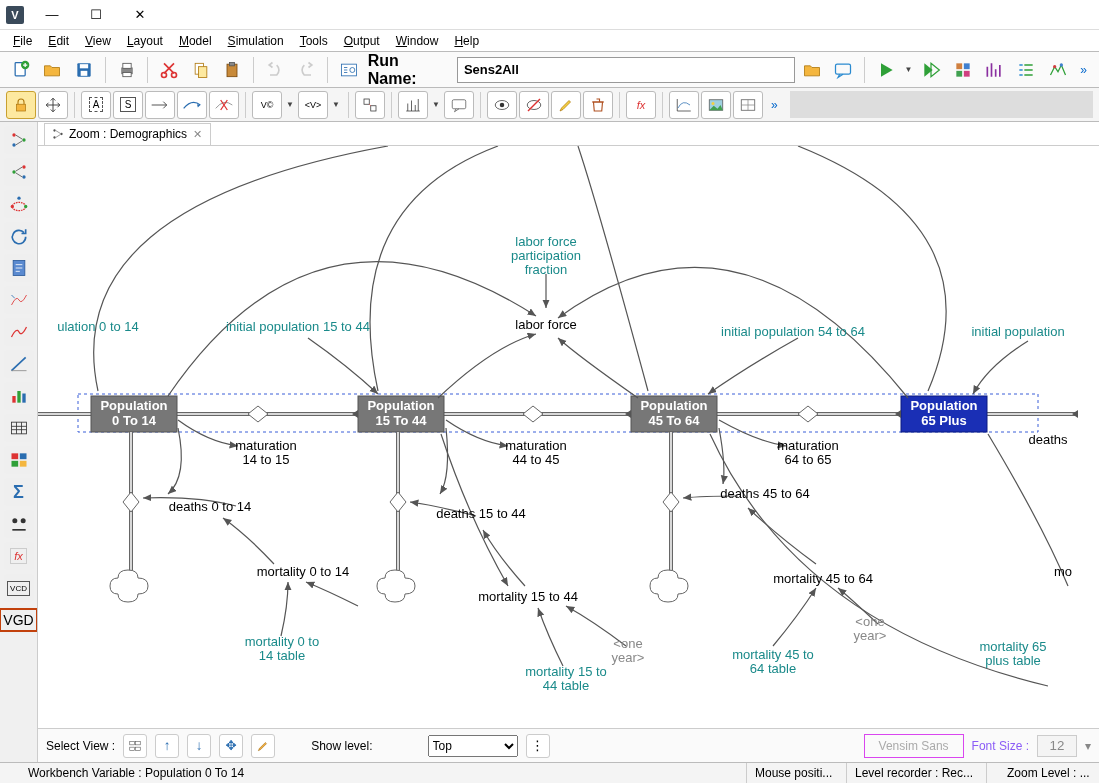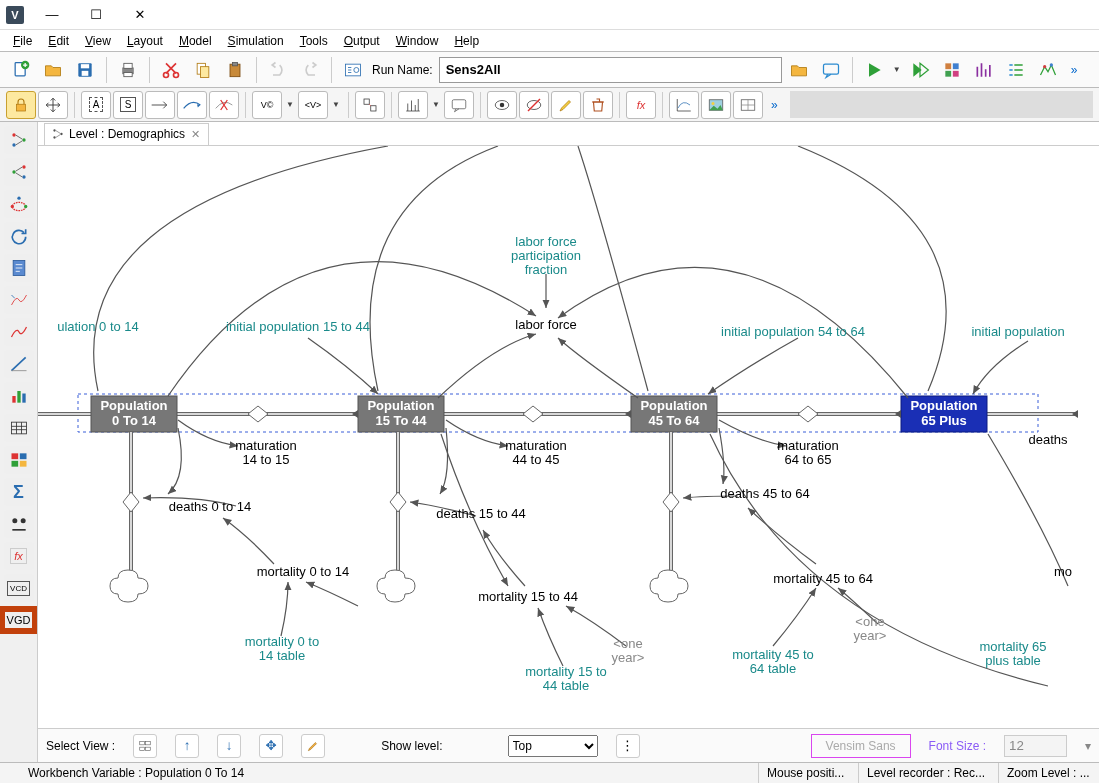--- a/index.html
+++ b/index.html
@@ -15,21 +15,21 @@
 
 .menubar { height: 22px; display: flex; align-items: center; padding: 0 6px; gap: 2px; border-bottom: 1px solid #bbb; font-size: 12px; }
 .menubar span { padding: 2px 7px; cursor: default; }
 .menubar span u { text-decoration: underline; }
 
 
 .toolbar { display: flex; align-items: center; padding: 3px 6px; gap: 2px; border-bottom: 1px solid #bbb; background: #fafafa; flex-wrap: nowrap; }
 .tbtn { width: 30px; height: 30px; border: 1px solid transparent; background: #fff0; display: inline-flex; align-items: center; justify-content: center; border-radius: 3px; position: relative; }
 .tbtn svg { width: 20px; height: 20px; }
 .sep { width: 1px; height: 26px; background: #ccc; margin: 0 4px; }
-.run-label { font-size: 12px; padding: 0 4px 0 2px; }
+.run-label { font-size: 16px; padding: 0 4px 0 2px; font-weight: bold; }
 .run-input { width: 343px; height: 26px; border: 1px solid #999; font-size: 13px; font-weight: bold; padding: 0 6px; }
 .dropdown-arrow { width: 12px; height: 30px; display:inline-flex; align-items:center; justify-content:center; font-size:8px; color:#444;}
 .chev { font-size: 12px; color: #0066cc; padding: 0 6px; cursor: pointer; }
 
 .toolbar2 { display:flex; align-items:center; padding:3px 6px; gap:2px; border-bottom:1px solid #bbb; background:#f5f5f5;}
 .tbtn2 { width:30px; height:28px; border:1px solid #bbb; background:#fff; display:inline-flex; align-items:center; justify-content:center; border-radius:3px;}
 .tbtn2.active { background:#fde9a0; border-color:#c8a030;}
 
 
 .main { display: flex; height: calc(783px - 30px - 22px - 36px - 34px - 21px); }
@@ -37,25 +37,25 @@
 .ltbtn { width: 30px; height: 28px; border:1px solid transparent; display:flex; align-items:center; justify-content:center; border-radius:3px;}
 
 .content { flex: 1; display: flex; flex-direction: column; background: #fff; }
 .tabstrip { height: 24px; border-bottom: 1px solid #ccc; display: flex; align-items: center; padding-left: 6px; gap:6px; font-size:12px;}
 .tab { display:flex; align-items:center; gap:4px; padding:2px 6px; border:1px solid #ccc; border-bottom:none; background:#fff; height:22px;}
 .tab .close { color:#888; font-size:11px; cursor:pointer; padding:0 2px;}
 .canvas-wrap { flex:1; position:relative; overflow:hidden; background:#fff;}
 .canvas-wrap svg { position:absolute; inset:0; display:block; }
 
 
-.bottombar { height: 34px; display:flex; align-items:center; gap:18px; padding:12px 8px; border-top:1px solid #ccc; background:#fafafa; font-size:12px;}
+.bottombar { height: 34px; display:flex; align-items:center; gap:8px; padding:12px 8px; border-top:1px solid #ccc; background:#fafafa; font-size:12px;}
 .bottombar select { height:22px; font-size:12px;}
 .selectview { width: 290px; }
 .showlevel { width: 90px; margin-left: 47px;}
-.font-input{ width:63px; height:22px; border:1px solid #ccc; background:#f4f4f4; color:#888; text-align:left; padding:0 4px;}
+.font-input{ width:40px; height:22px; border:1px solid #ccc; background:#f4f4f4; color:#888; text-align:center; padding:0 4px;}
 .font-name{ color:#aaa; padding:0 14px; border:1px solid #d946ef; height:24px; display:flex;align-items:center;}
 .ic-btn { width:24px; height:24px; border:1px solid #ccc; background:#fff; display:inline-flex;align-items:center;justify-content:center; border-radius:3px;}
 
 
 .statusbar { height: 21px; display: flex; align-items: center; border-top: 1px solid #bbb; background: #f4f4f4; font-size: 12px; }
 .statusbar .cell { padding: 0 8px; border-right: 1px solid #ccc; height:100%; display:flex; align-items:center; white-space:nowrap; overflow:hidden;}
 .statusbar .cell.flex { flex:1;padding-left:28px;}
 
 
 .stockbox { fill: #777; stroke: #555; }
@@ -422,34 +422,34 @@
           <path d="M4 18h16v2H4z" fill="#333"></path>
         </svg>
       </button>
     <button class="ltbtn">
         <span style="font-size:11px;color:#d33;font-style:italic;border:1px solid #ccc;padding:1px 3px;">fx</span>
       </button>
     <button class="ltbtn">
         <span style="font-size:8px;border:1px solid #555;padding:2px;">VCD</span>
       </button>
     <button class="ltbtn">
-        <span style="font-size:11px;border:6px solid #c2410c;padding:2px;">VGD</span>
+        <span style="font-size:14px;border:2px solid #c2410c;padding:2px;">VGD</span>
       </button>
   </div>
 
   <div class="content">
     <div class="tabstrip">
       <div class="tab">
         <svg width="14" height="14" viewBox="0 0 24 24">
             <circle cx="6" cy="6" r="2" fill="#555"></circle>
             <circle cx="6" cy="18" r="2" fill="#555"></circle>
             <circle cx="18" cy="12" r="2" fill="#555"></circle>
             <path d="M8 6l8 5M8 18l8-5" stroke="#555"></path>
           </svg>
-        <span>Level : Demographics</span>
+        <span>Zoom : Demographics</span>
         <span class="close">✕</span>
       </div>
     </div>
 
     <div class="canvas-wrap">
       <svg viewBox="0 0 1040 560" width="1040" height="560">
         <defs>
           <marker id="ah" markerWidth="8" markerHeight="8" refX="7" refY="3" orient="auto">
               <path d="M0 0l7 3-7 3z" fill="#555"></path>
             </marker>
@@ -612,14 +612,14 @@
       <input class="font-input" readonly="" value="12" style="">
       <span style="color:#888;">▾</span>
     </div>
   </div>
 </div>
 
 <div class="statusbar">
   <div class="cell flex">Workbench Variable : Population 0 To 14</div>
   <div class="cell" style="width:100px;">Mouse positi...</div>
   <div class="cell" style="width:140px;">Level recorder : Rec...</div>
-  <div class="cell" style="width:100px;border-right:none;">Zoom Level : ...</div>
+  <div class="cell" style="width:100px;border-right:none;margin-left:12px;">Zoom Level : ...</div>
 </div>
 
 </body></html>

